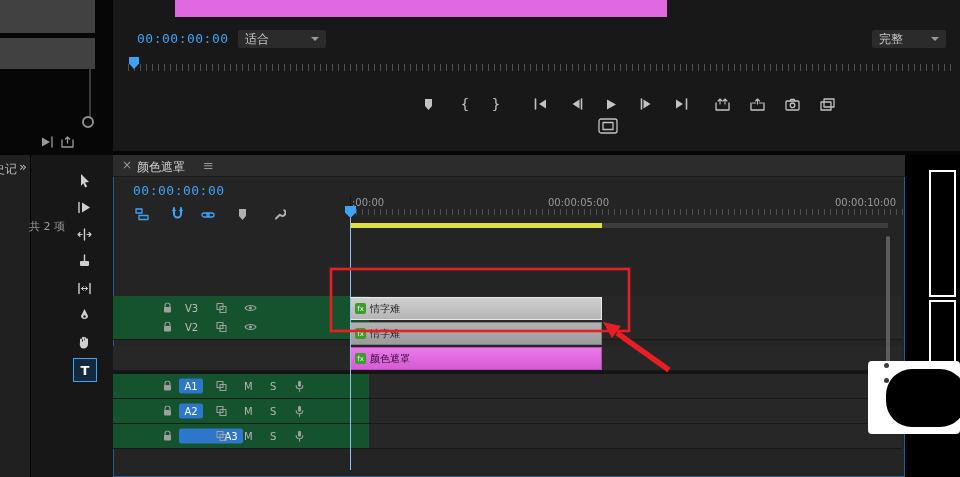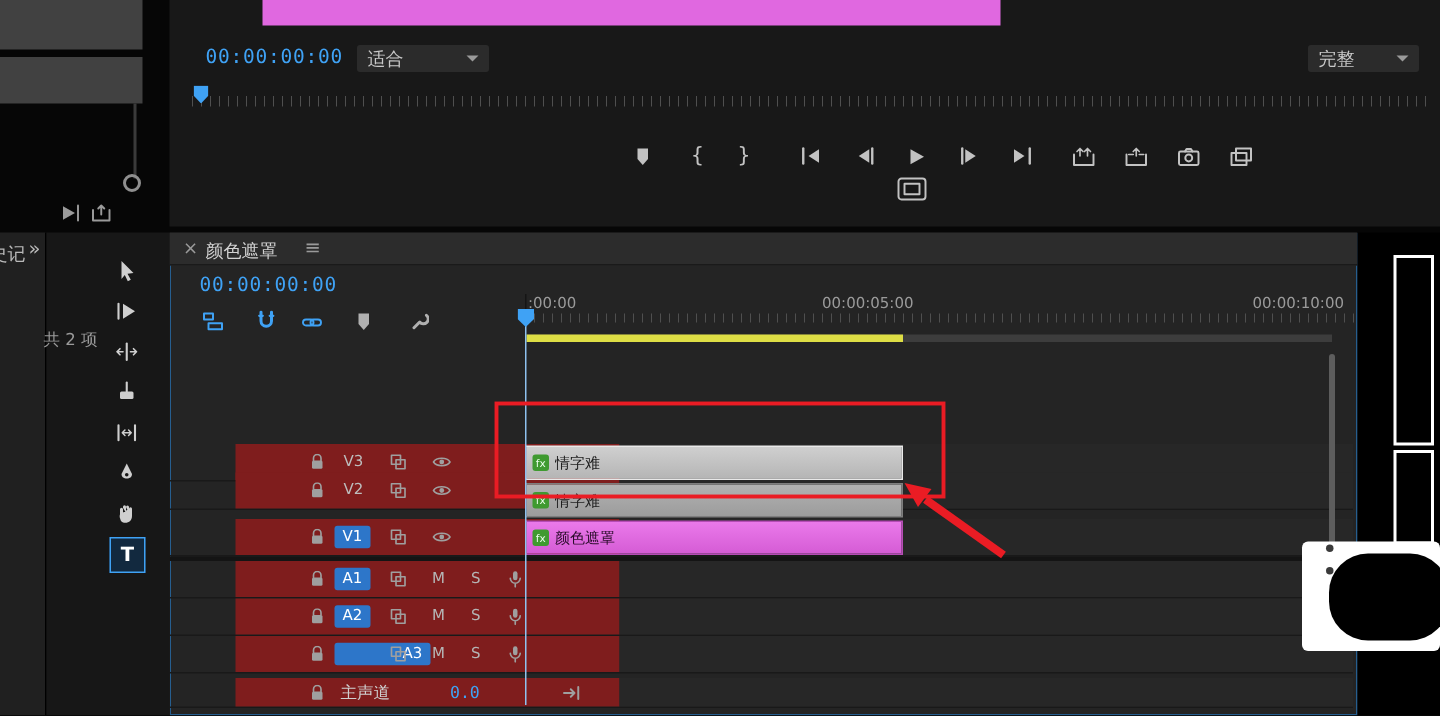--- a/index.html
+++ b/index.html
@@ -7,21 +7,21 @@
   .screen{position:relative;width:960px;height:477px;background:#060606;overflow:hidden;}
   .abs{position:absolute;}
   .mono{font-family:"DejaVu Sans Mono","Liberation Mono",monospace;}
   .tc{color:#3fa2f5;font-size:13px;letter-spacing:.5px;}
   .dd{background:#2b2b2b;color:#c9c9c9;font-size:12px;height:18px;display:flex;align-items:center;justify-content:space-between;padding:0 7px;border-radius:2px;box-sizing:border-box;}
   .caret{width:0;height:0;border-left:4px solid transparent;border-right:4px solid transparent;border-top:4px solid #9a9a9a;margin-left:6px;}
   .ticon{position:absolute;top:94px;width:20px;height:20px;color:#c2c2c2;display:flex;align-items:center;justify-content:center;font-size:14px;}
   .ticks{background:repeating-linear-gradient(to right,#4f4f4f 0,#4f4f4f 1px,transparent 1px,transparent 6px);}
   .tool{position:absolute;left:40px;width:26px;height:22px;display:flex;align-items:center;justify-content:center;color:#cfcfcf;}
   .trow{position:absolute;left:0;width:789px;display:flex;border-bottom:1px solid #191919;box-sizing:border-box;}
-  .rhead{position:relative;width:256px;background:#7f1d1d;height:100%;margin-left:44px;}
+  .rhead{position:relative;width:256px;background:#14532d;height:100%;}
   .rbody{position:relative;flex:1;background:#272727;height:100%;}
   .rowicon{position:absolute;top:50%;transform:translateY(-50%);color:#9f9f9f;display:flex;align-items:center;justify-content:center;}
   .tname{position:absolute;top:50%;transform:translateY(-50%);font-size:10px;color:#bdbdbd;}
   .tbox{position:absolute;top:50%;transform:translateY(-50%);width:24px;height:15px;border-radius:2px;background:#2d76c9;color:#fff;font-size:10px;display:flex;align-items:center;justify-content:center;}
   .msbtn{position:absolute;top:50%;transform:translateY(-50%);font-size:10px;color:#b5b5b5;}
   .clip{position:absolute;left:237px;width:252px;height:23px;box-sizing:border-box;display:flex;align-items:center;gap:4px;padding:0 4px;font-size:10px;}
   .fxbadge{width:11px;height:11px;border-radius:2px;background:#3f9a30;color:#eaffea;font-size:7px;display:flex;align-items:center;justify-content:center;flex:0 0 auto;}
   .cliplabel{color:#1d1d1d;white-space:nowrap;overflow:hidden;font-family:Liberation Serif, serif;}
   svg{display:block;}
   .svgline{stroke:currentColor;fill:none;stroke-width:1.3;stroke-linecap:round;stroke-linejoin:round;}
@@ -281,41 +281,20 @@
         <span class="rowicon" style="left:131px;">
             <svg width="13" height="9" viewBox="0 0 13 9">
               <path d="M1 4.5C3 1.2 10 1.2 12 4.5 10 7.8 3 7.8 1 4.5Z" class="svgline" style="stroke-width:1.1"></path>
               <circle cx="6.5" cy="4.5" r="1.6" fill="currentColor"></circle>
             </svg>
           </span>
       </div>
       <div class="rbody"></div>
     </div>
     <div class="trow" style="top:191px;height:25px;">
-      <div class="rhead">
-        <span class="rowicon" style="left:50px;">
-            <svg width="9" height="11" viewBox="0 0 9 11">
-              <path d="M2 4.5V3a2.5 2.5 0 0 1 5 0v1.5" class="svgline" style="stroke-width:1.1"></path>
-              <rect x="1" y="4.5" width="7" height="5.5" rx="1" fill="currentColor"></rect>
-            </svg>
-          </span>
-        <span class="tbox" style="left:66px;">V1</span>
-        <span class="rowicon" style="left:103px;">
-            <svg width="11" height="11" viewBox="0 0 11 11">
-              <rect x="1" y="1" width="6" height="6" class="svgline" style="stroke-width:1.1"></rect>
-              <rect x="4" y="4" width="6" height="6" class="svgline" style="stroke-width:1.1"></rect>
-            </svg>
-          </span>
-        <span class="rowicon" style="left:131px;">
-            <svg width="13" height="9" viewBox="0 0 13 9">
-              <path d="M1 4.5C3 1.2 10 1.2 12 4.5 10 7.8 3 7.8 1 4.5Z" class="svgline" style="stroke-width:1.1"></path>
-              <circle cx="6.5" cy="4.5" r="1.6" fill="currentColor"></circle>
-            </svg>
-          </span>
-      </div>
       <div class="rbody"></div>
     </div>
 
     <div class="abs" style="left:0;top:216px;width:789px;height:3px;background:#141414;"></div>
 
     <div class="trow" style="top:219px;height:25px;">
       <div class="rhead">
         <span class="rowicon" style="left:50px;">
             <svg width="9" height="11" viewBox="0 0 9 11">
               <path d="M2 4.5V3a2.5 2.5 0 0 1 5 0v1.5" class="svgline" style="stroke-width:1.1"></path>
@@ -386,38 +365,20 @@
         <span class="rowicon" style="left:182px;">
             <svg width="9" height="12" viewBox="0 0 9 12">
               <rect x="3" y="0.8" width="3" height="6" rx="1.5" fill="currentColor"></rect>
               <path d="M1.2 5.5a3.3 3.3 0 0 0 6.6 0M4.5 9v2.2" class="svgline" style="stroke-width:1.1"></path>
             </svg>
           </span>
       </div>
       <div class="rbody"></div>
     </div>
 
-    <div class="trow" style="top:297px;height:20px;">
-      <div class="rhead">
-        <span class="rowicon" style="left:50px;">
-            <svg width="9" height="11" viewBox="0 0 9 11">
-              <path d="M2 4.5V3a2.5 2.5 0 0 1 5 0v1.5" class="svgline" style="stroke-width:1.1"></path>
-              <rect x="1" y="4.5" width="7" height="5.5" rx="1" fill="currentColor"></rect>
-            </svg>
-          </span>
-        <span class="tname" style="left:70px;font-size:11px;color:#cfcfcf;">主声道</span>
-        <span class="tname mono" style="left:143px;color:#3fa2f5;font-size:11px;">0.0</span>
-        <span class="rowicon" style="left:218px;">
-            <svg width="13" height="11" viewBox="0 0 13 11">
-              <path d="M1 5.5h7m0 0L5.5 3m2.5 2.5L5.5 8M10.5 1.5v8" class="svgline" style="stroke-width:1.3"></path>
-            </svg>
-          </span>
-      </div>
-      <div class="rbody"></div>
-    </div>
 
     <div class="clip" style="top:142px;background:linear-gradient(#cfcfcf,#b5b5b5);border:1px solid #e9e9e9;">
       <span class="fxbadge">fx</span>
       <span class="cliplabel">情字难</span>
     </div>
     <div class="clip" style="top:167px;background:linear-gradient(#b2b2b2,#9c9c9c);border:1px solid #7e7e7e;">
       <span class="fxbadge">fx</span>
       <span class="cliplabel">情字难</span>
     </div>
     <div class="clip" style="top:192px;background:linear-gradient(#ea79ea,#d55cd5);border:1px solid #b64cb6;">

